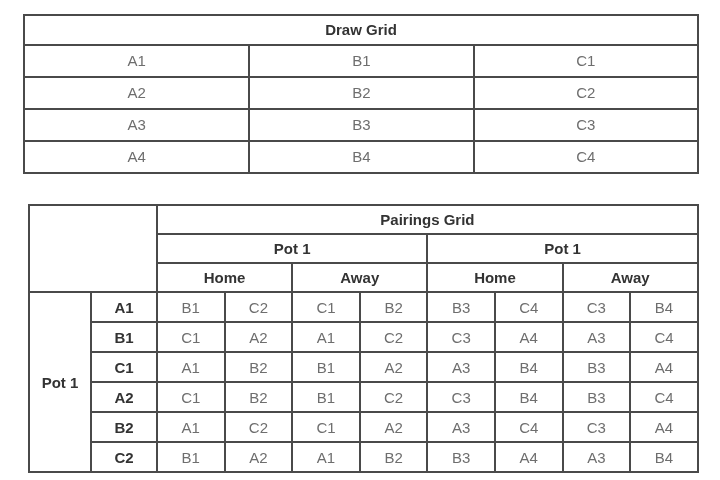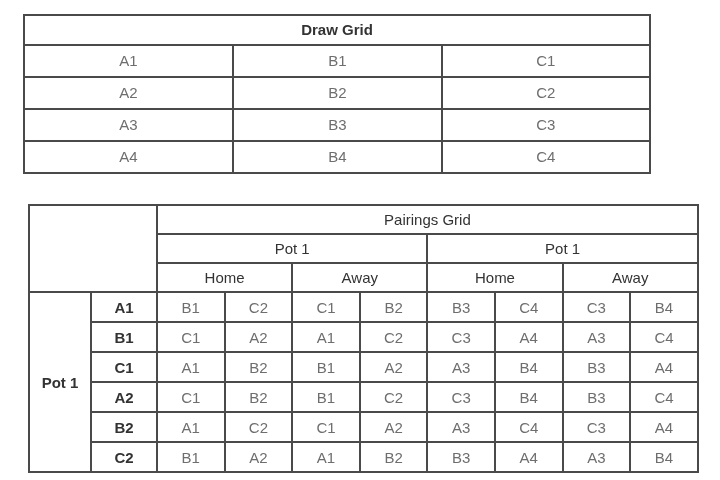--- a/index.html
+++ b/index.html
@@ -22,40 +22,40 @@
     vertical-align: middle;
     padding: 0;
     font-size: 15px;
     overflow: hidden;
     white-space: nowrap;
   }
   
   #draw-grid {
     left: 23px;
     top: 14px;
-    width: 628px;
+    width: 676px;
     height: 160px;
   }
   #draw-grid td.title {
     font-weight: bold;
     color: #333333;
     height: 26px;
   }
   #draw-grid td.cell {
     color: #6e6e6e;
     height: 28px;
   }
   
   #pairings-grid {
     left: 28px;
     top: 204px;
     width: 669px;
   }
   #pairings-grid td.hdr {
-    font-weight: normal;
+    font-weight: bold;
     color: #333333;
     height: 27px;
   }
   #pairings-grid td.corner {
     border: 2px solid #4a4a4a;
     background: #ffffff;
   }
   #pairings-grid td.rowgroup {
     font-weight: bold;
     color: #333333;

